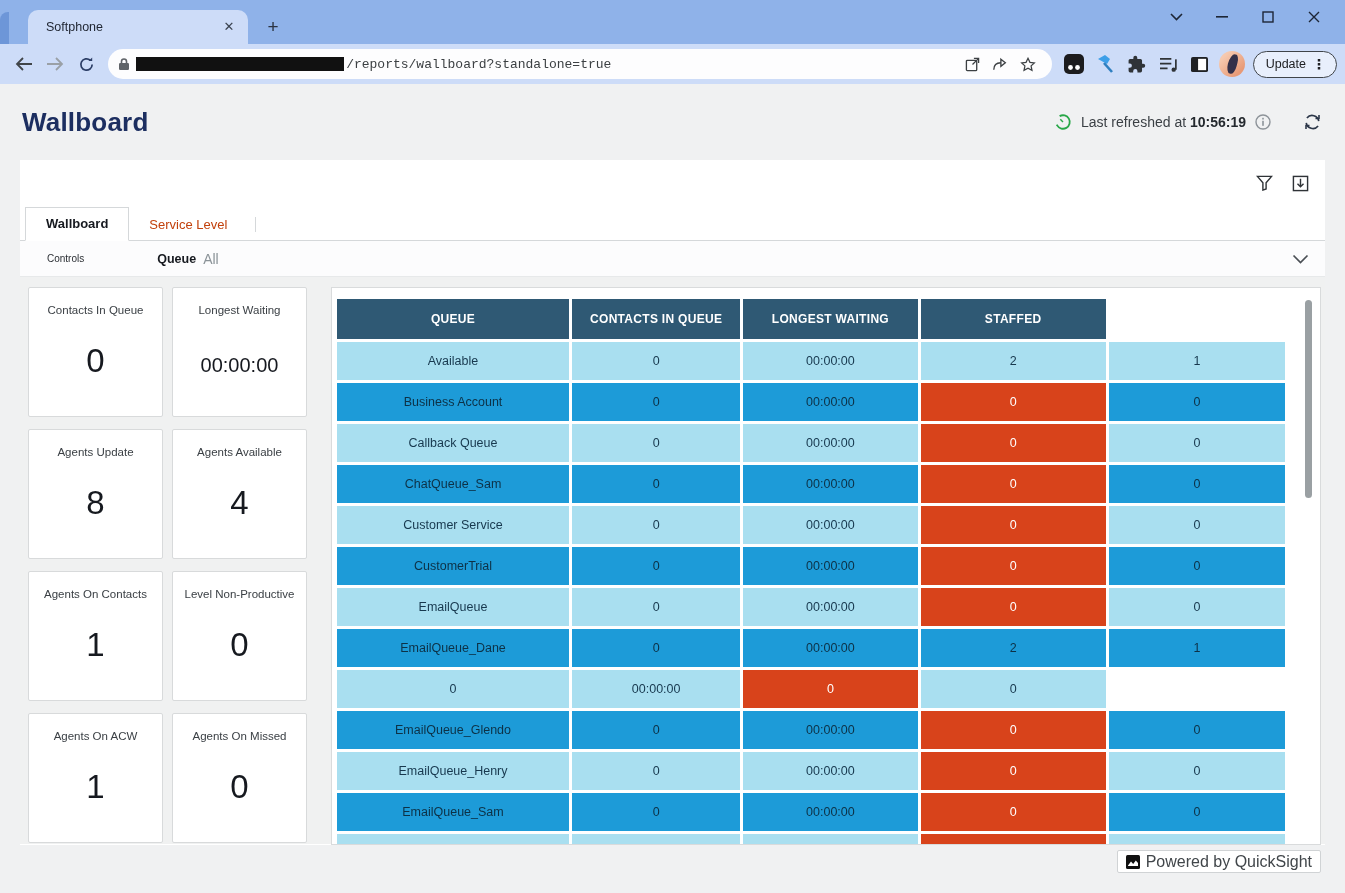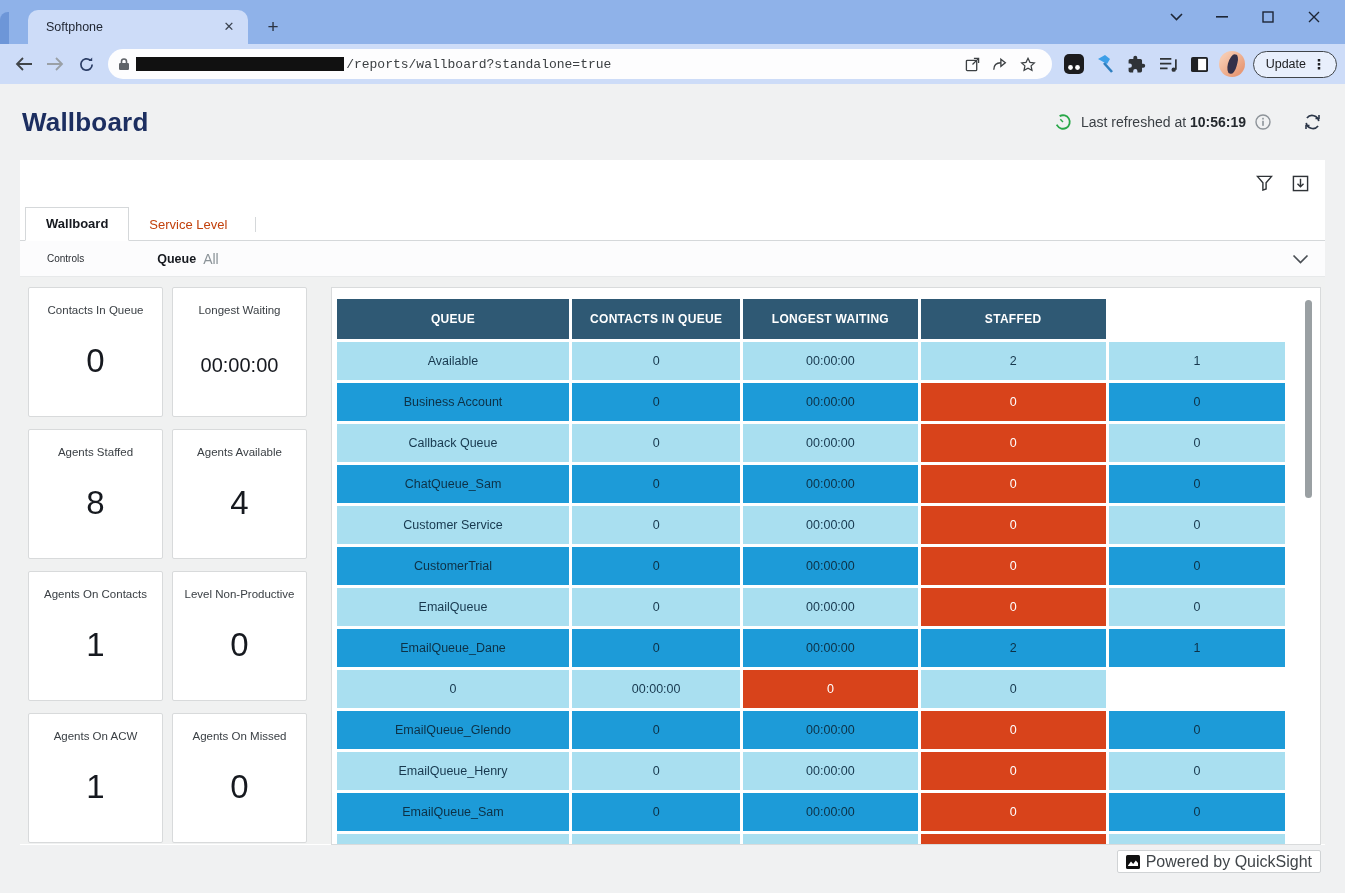--- a/index.html
+++ b/index.html
@@ -283,21 +283,21 @@
     <div class="kpi-grid">
         <div class="kpi-card">
           <div class="kpi-label">Contacts In Queue</div>
           <div class="kpi-value">0</div>
         </div>
         <div class="kpi-card">
           <div class="kpi-label">Longest Waiting</div>
           <div class="kpi-value small">00:00:00</div>
         </div>
         <div class="kpi-card">
-          <div class="kpi-label">Agents Staffed</div>
+          <div class="kpi-label">Agents Update</div>
           <div class="kpi-value">8</div>
         </div>
         <div class="kpi-card">
           <div class="kpi-label">Agents Available</div>
           <div class="kpi-value">4</div>
         </div>
         <div class="kpi-card">
           <div class="kpi-label">Agents On Contacts</div>
           <div class="kpi-value">1</div>
         </div>

